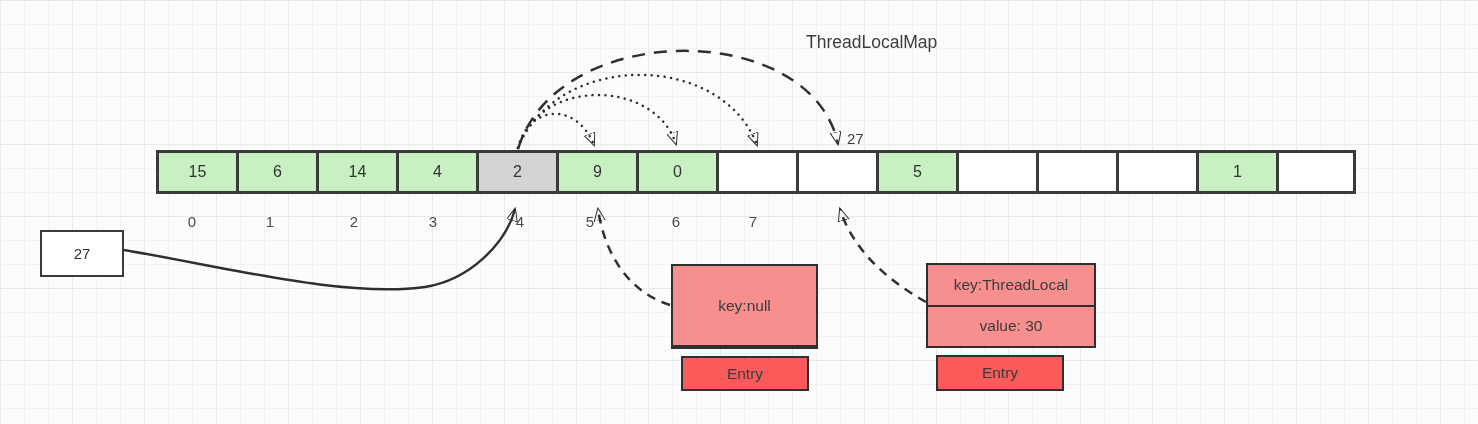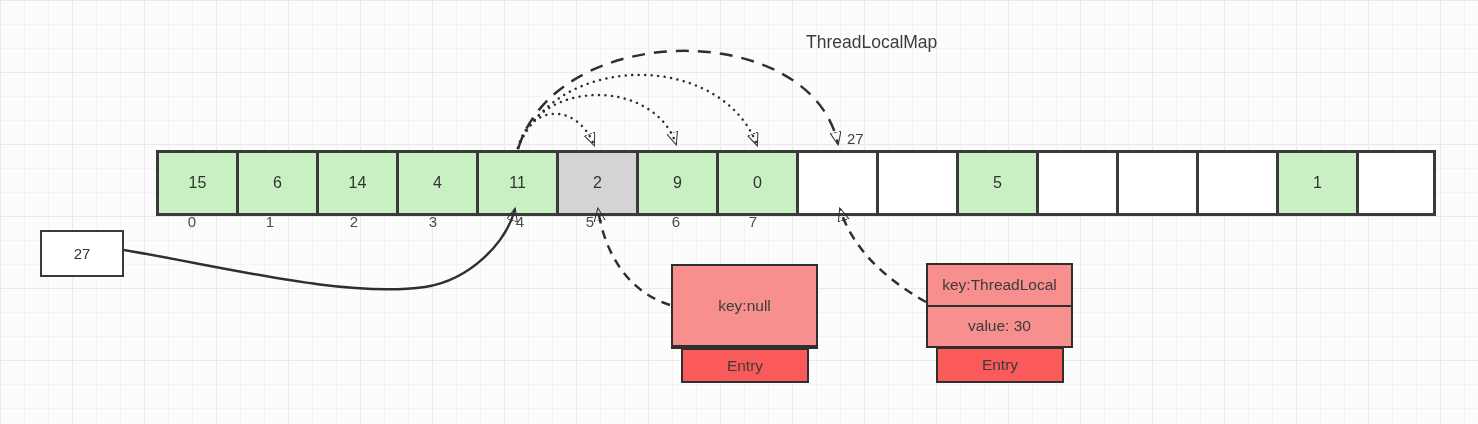--- a/index.html
+++ b/index.html
@@ -22,21 +22,21 @@
   }
   .title{
     position:absolute; left:806px; top:32px;
     font-size:17.5px; color:#3c3c3c;
   }
   
   .array-row{
     position:absolute; left:156px; top:150px; display:flex;
   }
   .cell{
-    box-sizing:border-box; width:80px; height:66px;
+    box-sizing:border-box; width:80px; height:44px;
     border:3px solid var(--cellborder); border-right:none;
     display:flex; align-items:center; justify-content:center;
     font-size:16px; color:var(--text);
   }
   .cell:last-child{border-right:3px solid var(--cellborder);}
   .cell.green{background:var(--green);}
   .cell.gray{background:var(--gray);}
   .cell.empty{background:var(--white);}
   .idx{
     position:absolute; top:213px; transform:translateX(-50%);
@@ -57,25 +57,25 @@
   }
   .entry-main .row{
     flex:1; display:flex; align-items:center; justify-content:center;
     font-size:15.5px; color:#3b3b3b;
   }
   .entry-main .row.key{border-bottom:2.5px solid var(--stroke);}
   .entry-tab{
     position:absolute; box-sizing:border-box;
     border:2.5px solid var(--stroke); background:var(--entry-dark);
     z-index:3; display:flex; align-items:center; justify-content:center;
-    font-size:15.5px; color:#3b3b3b;
+    font-size:15.5px; color:#3b3b3b;margin-top:8px;
   }
   .entry1-main{left:671px; top:264px; width:147px; height:85px;}
   .entry1-tab{left:681px; top:348px; width:128px; height:35px;}
-  .entry2-main{left:926px; top:263px; width:147px; height:85px;}
+  .entry2-main{left:926px; top:263px; width:170px; height:85px;}
   .entry2-tab{left:936px; top:347px; width:128px; height:36px;}
   .arc-label{
     position:absolute; left:847px; top:130px;
     font-size:15px; color:#3f3f3f;
   }
   svg.overlay{position:absolute; left:0; top:0; z-index:5; pointer-events:none;}
   svg.overlay path{fill:none; stroke:var(--stroke);}
   .solid-line{stroke-width:2.4;}
   .dotted-line{stroke-width:2.5; stroke-dasharray:0.1 6.4; stroke-linecap:round;}
   .dashed-long{stroke-width:2.5; stroke-dasharray:13 9;}
@@ -108,23 +108,20 @@
         <span>15</span>
       </div>
       <div class="cell green">
         <span>6</span>
       </div>
       <div class="cell green">
         <span>14</span>
       </div>
       <div class="cell green">
         <span>4</span>
-      </div>
-      <div class="cell green">
-        <span>11</span>
       </div>
       <div class="cell gray">
         <span>2</span>
       </div>
       <div class="cell green">
         <span>9</span>
       </div>
       <div class="cell green">
         <span>0</span>
       </div>

